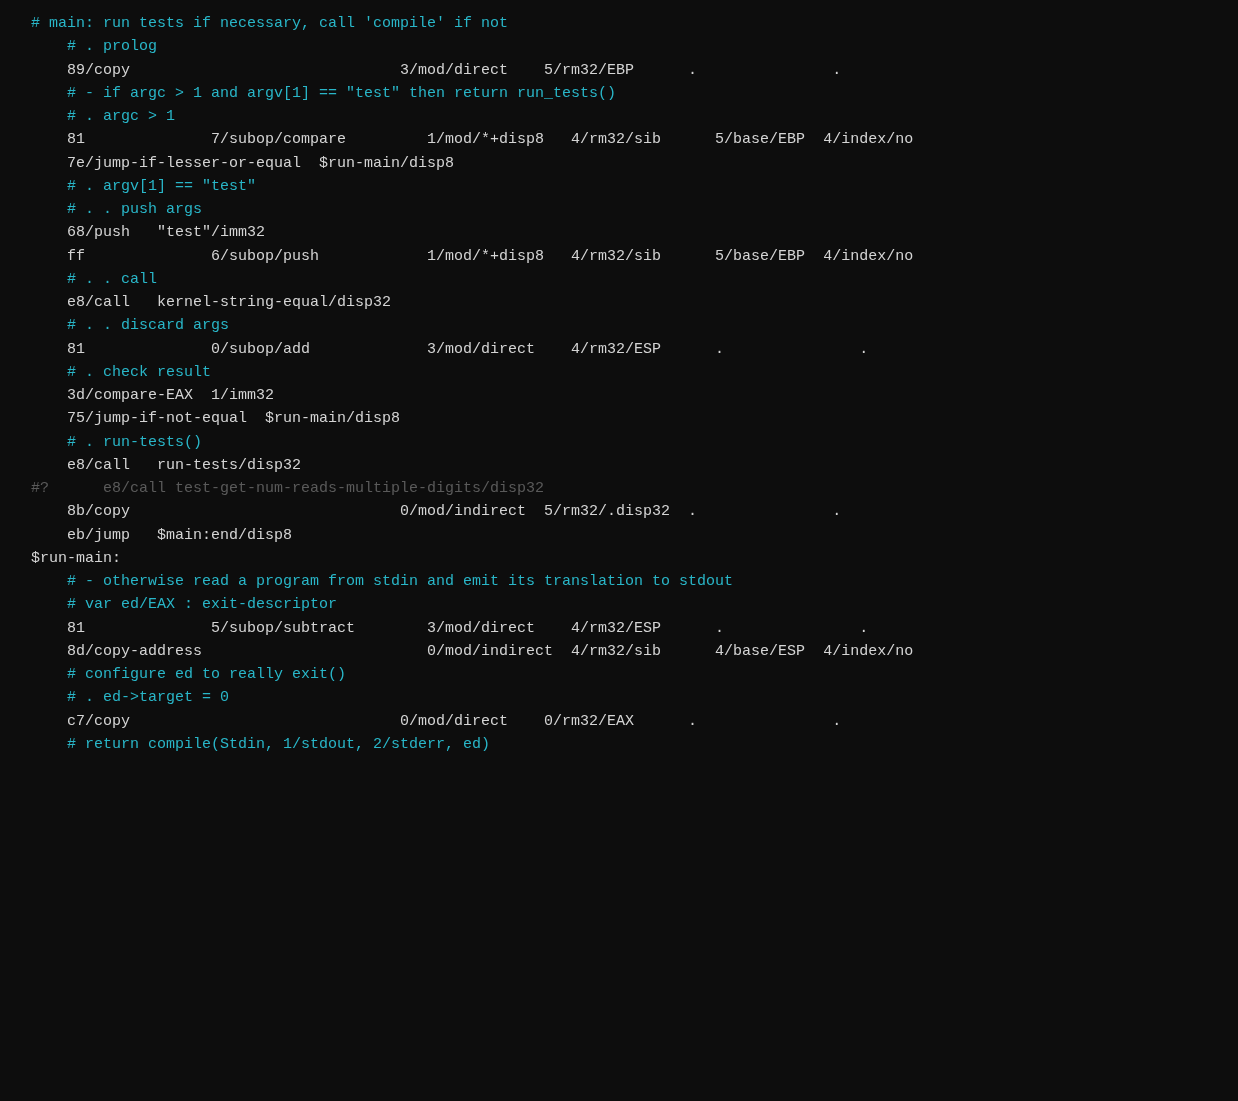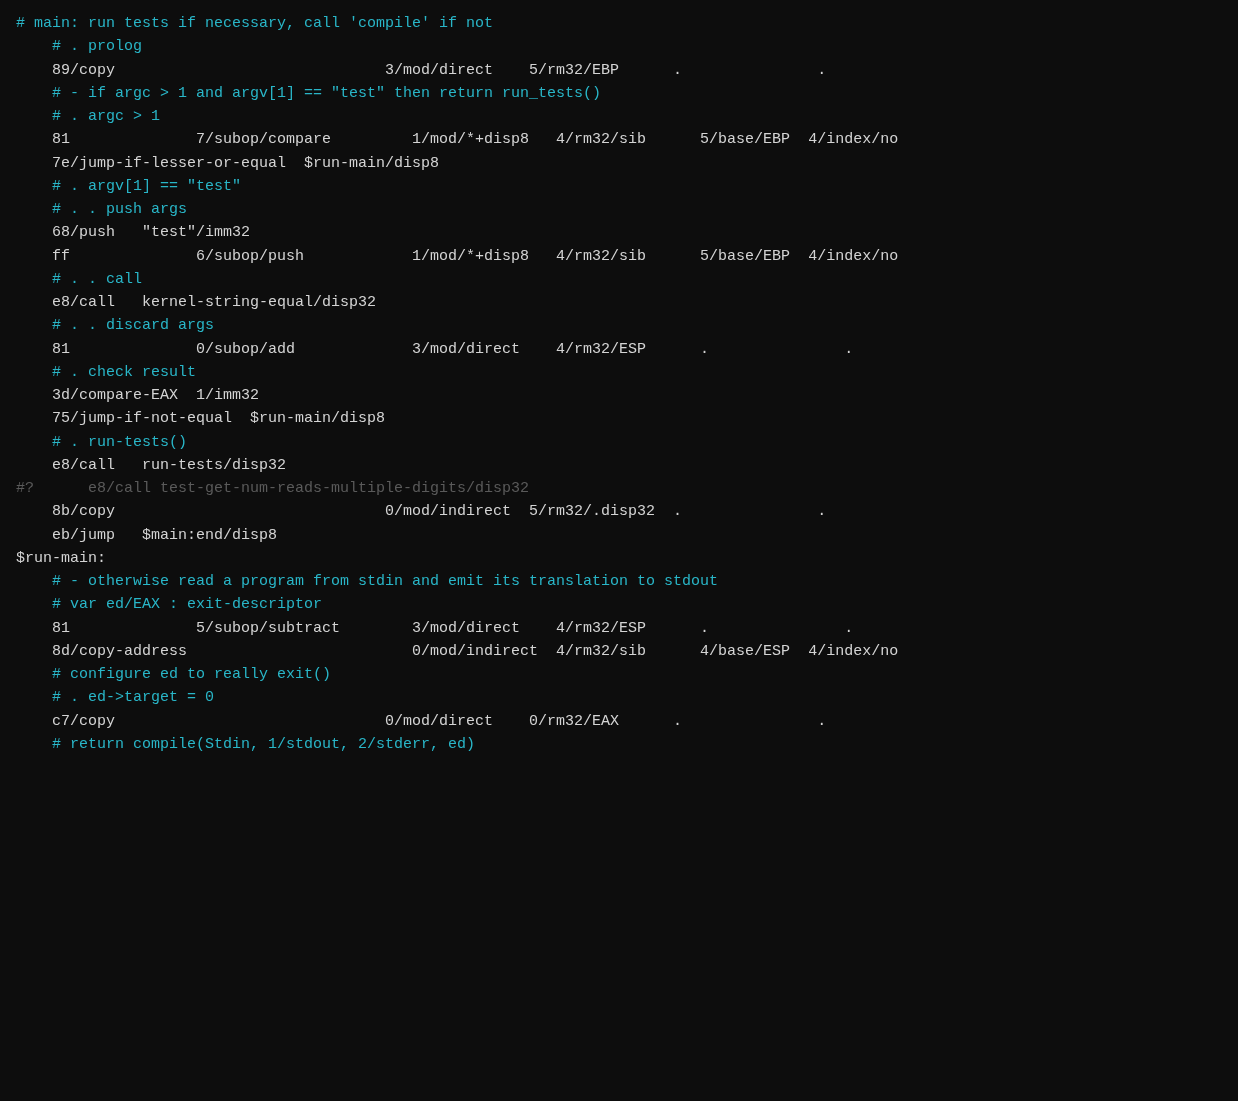--- a/index.html
+++ b/index.html
@@ -10,18 +10,19 @@
       color: #e0e0e0;
       width: 1238px;
       min-height: 1101px;
       overflow-x: hidden;
       padding: 12px 0 12px 0;
     }
     .code-block {
       white-space: pre;
       line-height: 1.55;
       padding: 0 16px;
+      margin-left: 15px;
     }
   </style>
 </head>
 <body>
 
 <div class="code-block" id="code-container"><div><span style="color: rgb(41, 182, 200);"># main: run tests if necessary, call 'compile' if not</span></div><div><span style="color: rgb(41, 182, 200);">    # . prolog</span></div><div><span style="color: rgb(212, 212, 212);">    89/copy                              3/mod/direct    5/rm32/EBP      .               .</span></div><div><span style="color: rgb(41, 182, 200);">    # - if argc &gt; 1 and argv[1] == "test" then return run_tests()</span></div><div><span style="color: rgb(41, 182, 200);">    # . argc &gt; 1</span></div><div><span style="color: rgb(212, 212, 212);">    81              7/subop/compare         1/mod/*+disp8   4/rm32/sib      5/base/EBP  4/index/no</span></div><div><span style="color: rgb(212, 212, 212);">    7e/jump-if-lesser-or-equal  $run-main/disp8</span></div><div><span style="color: rgb(41, 182, 200);">    # . argv[1] == "test"</span></div><div><span style="color: rgb(41, 182, 200);">    # . . push args</span></div><div><span style="color: rgb(212, 212, 212);">    68/push   "test"/imm32</span></div><div><span style="color: rgb(212, 212, 212);">    ff              6/subop/push            1/mod/*+disp8   4/rm32/sib      5/base/EBP  4/index/no</span></div><div><span style="color: rgb(41, 182, 200);">    # . . call</span></div><div><span style="color: rgb(212, 212, 212);">    e8/call   kernel-string-equal/disp32</span></div><div><span style="color: rgb(41, 182, 200);">    # . . discard args</span></div><div><span style="color: rgb(212, 212, 212);">    81              0/subop/add             3/mod/direct    4/rm32/ESP      .               .</span></div><div><span style="color: rgb(41, 182, 200);">    # . check result</span></div><div><span style="color: rgb(212, 212, 212);">    3d/compare-EAX  1/imm32</span></div><div><span style="color: rgb(212, 212, 212);">    75/jump-if-not-equal  $run-main/disp8</span></div><div><span style="color: rgb(41, 182, 200);">    # . run-tests()</span></div><div><span style="color: rgb(212, 212, 212);">    e8/call   run-tests/disp32</span></div><div><span style="color: rgb(90, 90, 90);">#?      e8/call test-get-num-reads-multiple-digits/disp32</span></div><div><span style="color: rgb(212, 212, 212);">    8b/copy                              0/mod/indirect  5/rm32/.disp32  .               .</span></div><div><span style="color: rgb(212, 212, 212);">    eb/jump   $main:end/disp8</span></div><div><span style="color: rgb(212, 212, 212);">$run-main:</span></div><div><span style="color: rgb(41, 182, 200);">    # - otherwise read a program from stdin and emit its translation to stdout</span></div><div><span style="color: rgb(41, 182, 200);">    # var ed/EAX : exit-descriptor</span></div><div><span style="color: rgb(212, 212, 212);">    81              5/subop/subtract        3/mod/direct    4/rm32/ESP      .               .</span></div><div><span style="color: rgb(212, 212, 212);">    8d/copy-address                         0/mod/indirect  4/rm32/sib      4/base/ESP  4/index/no</span></div><div><span style="color: rgb(41, 182, 200);">    # configure ed to really exit()</span></div><div><span style="color: rgb(41, 182, 200);">    # . ed-&gt;target = 0</span></div><div><span style="color: rgb(212, 212, 212);">    c7/copy                              0/mod/direct    0/rm32/EAX      .               .</span></div><div><span style="color: rgb(41, 182, 200);">    # return compile(Stdin, 1/stdout, 2/stderr, ed)</span></div></div>
 
 </body></html>

